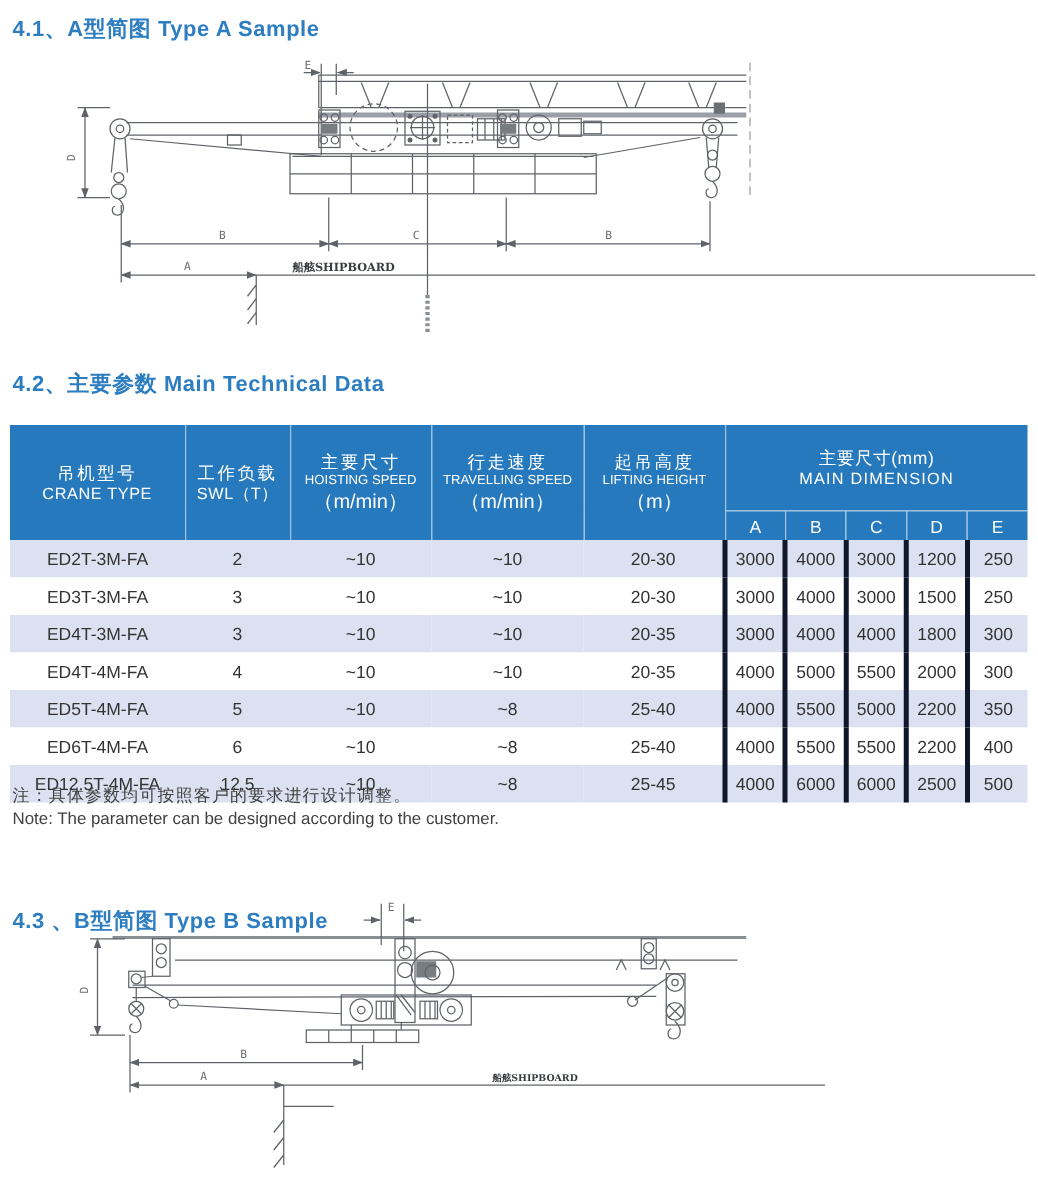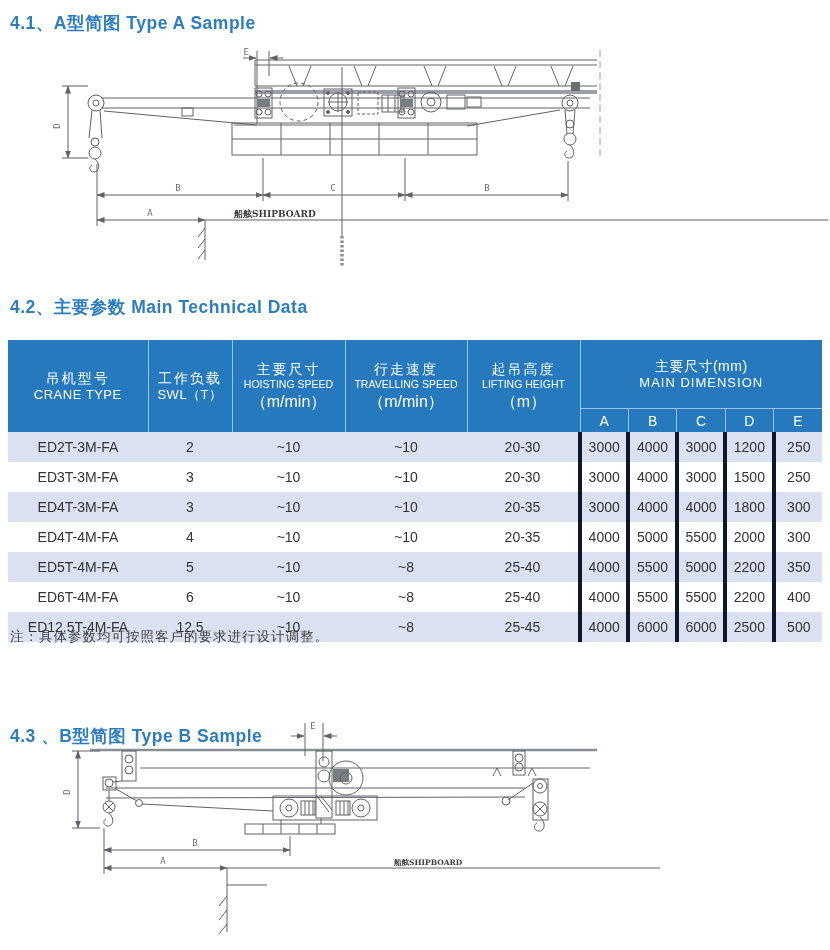--- a/index.html
+++ b/index.html
@@ -319,20 +319,21 @@
       <td class="dim">6000</td>
       <td class="dim">6000</td>
       <td class="dim">2500</td>
       <td class="dim">500</td>
     </tr>
   </tbody>
 </table>
 
 <div id="notes">
   <div class="zh">注：具体参数均可按照客户的要求进行设计调整。</div>
+  <div class="en">Note: The parameter can be designed according to the customer.</div>
 </div>
 
 <h2 id="h43" class="heading">4.3 、B型简图  Type B Sample</h2>
 
 <div id="dwgB-wrap" class="drawing">
 <svg width="830" height="234" viewBox="0 0 830 234">
   <defs>
     <marker id="ahB" viewBox="0 0 8 6" markerWidth="8" markerHeight="6" refX="7.5" refY="3" orient="auto-start-reverse">
       <path d="M0,0L8,3L0,6Z" fill="#5f6368"></path>
     </marker>

